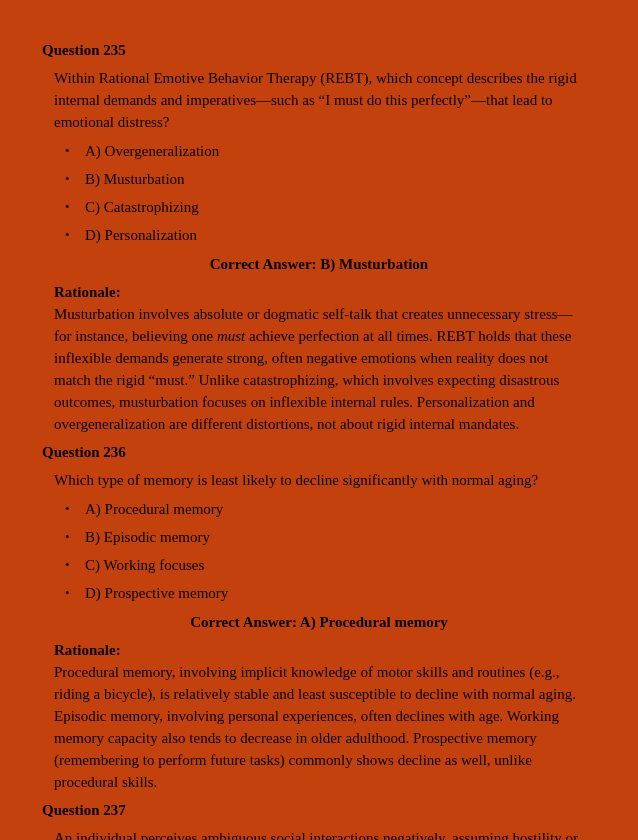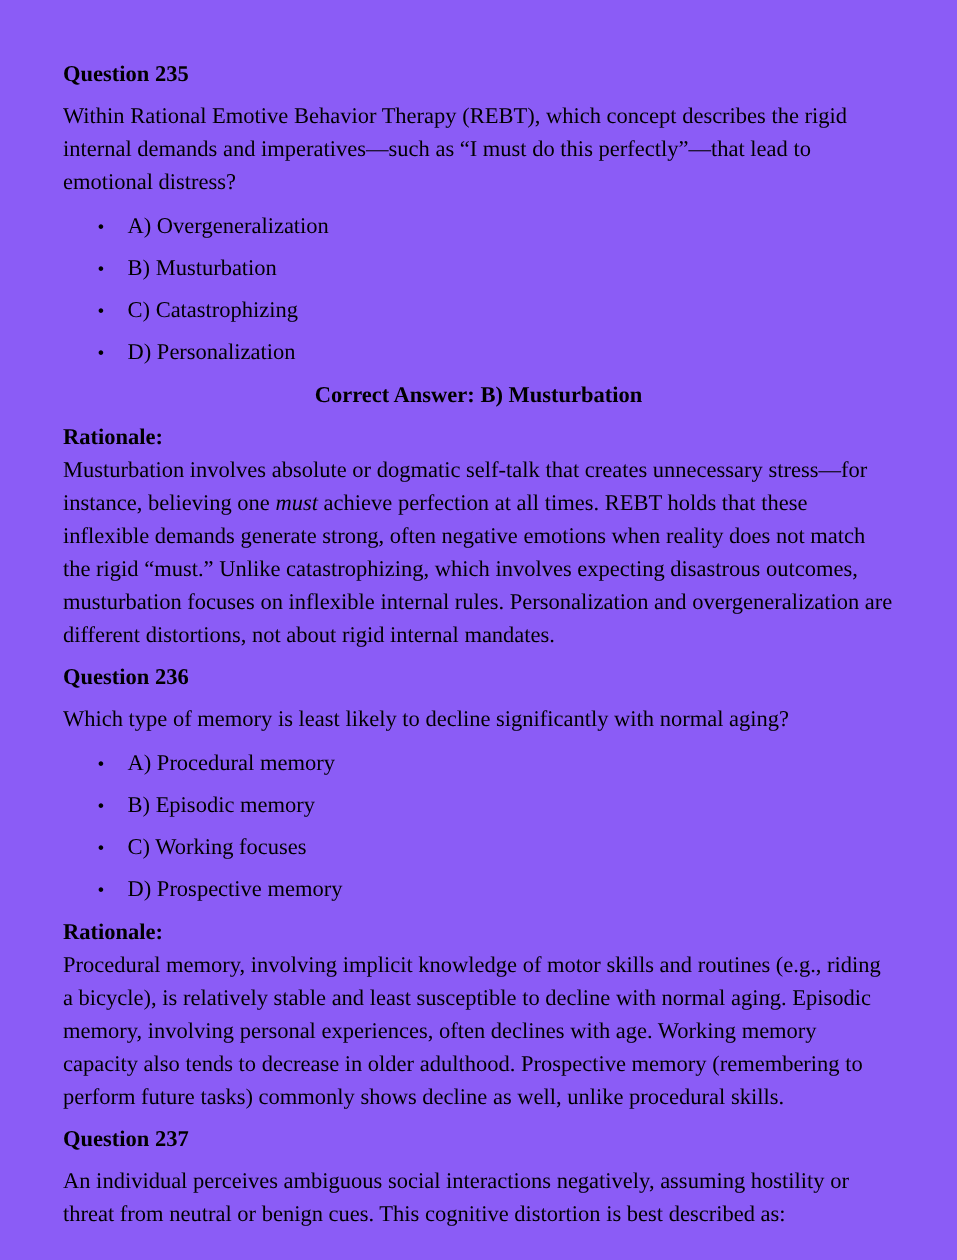--- a/index.html
+++ b/index.html
@@ -6,36 +6,36 @@
     margin: 0;
     padding: 0;
     background: #ffffff;
   }
   .page {
     width: 638px;
     height: 840px;
     box-sizing: border-box;
     padding: 39px 42px 0 42px;
     overflow: hidden;
-    background: #8b5cf6;
+    background: #c2410c;
     color: #000000;
     font-family: "Liberation Serif", "DejaVu Serif", serif;
     font-size: 15px;
     line-height: 22px;
   }
   .q-title {
     font-size: 15px;
     font-weight: bold;
     margin: 7px 0 6px 0;
   }
   .q-title:first-child {
     margin-top: 0;
   }
   p {
-    margin: 6px 0;
+    margin: 6px 12px;
   }
   .bold {
     font-weight: bold;
     text-align: center;
   }
   ul.options {
     list-style: none;
     margin: 7px 0;
     padding: 0;
   }
@@ -101,20 +101,21 @@
       </li>
       <li>
         <span class="bullet">•</span>
         <span>C) Working focuses</span>
       </li>
       <li>
         <span class="bullet">•</span>
         <span>D) Prospective memory</span>
       </li>
     </ul>
+    <p class="bold">Correct Answer: A) Procedural memory</p>
     <p class="rationale"><strong>Rationale:</strong><br>
       <span>Procedural memory, involving implicit knowledge of motor skills and routines (e.g., riding a bicycle), is relatively stable and least susceptible to decline with normal aging. Episodic memory, involving personal experiences, often declines with age. Working memory capacity also tends to decrease in older adulthood. Prospective memory (remembering to perform future tasks) commonly shows decline as well, unlike procedural skills.</span>
     </p>
   </section>
 
   <section>
     <h3 class="q-title">Question 237</h3>
     <p>An individual perceives ambiguous social interactions negatively, assuming hostility or threat from neutral or benign cues. This cognitive distortion is best described as:</p>
   </section>
 

